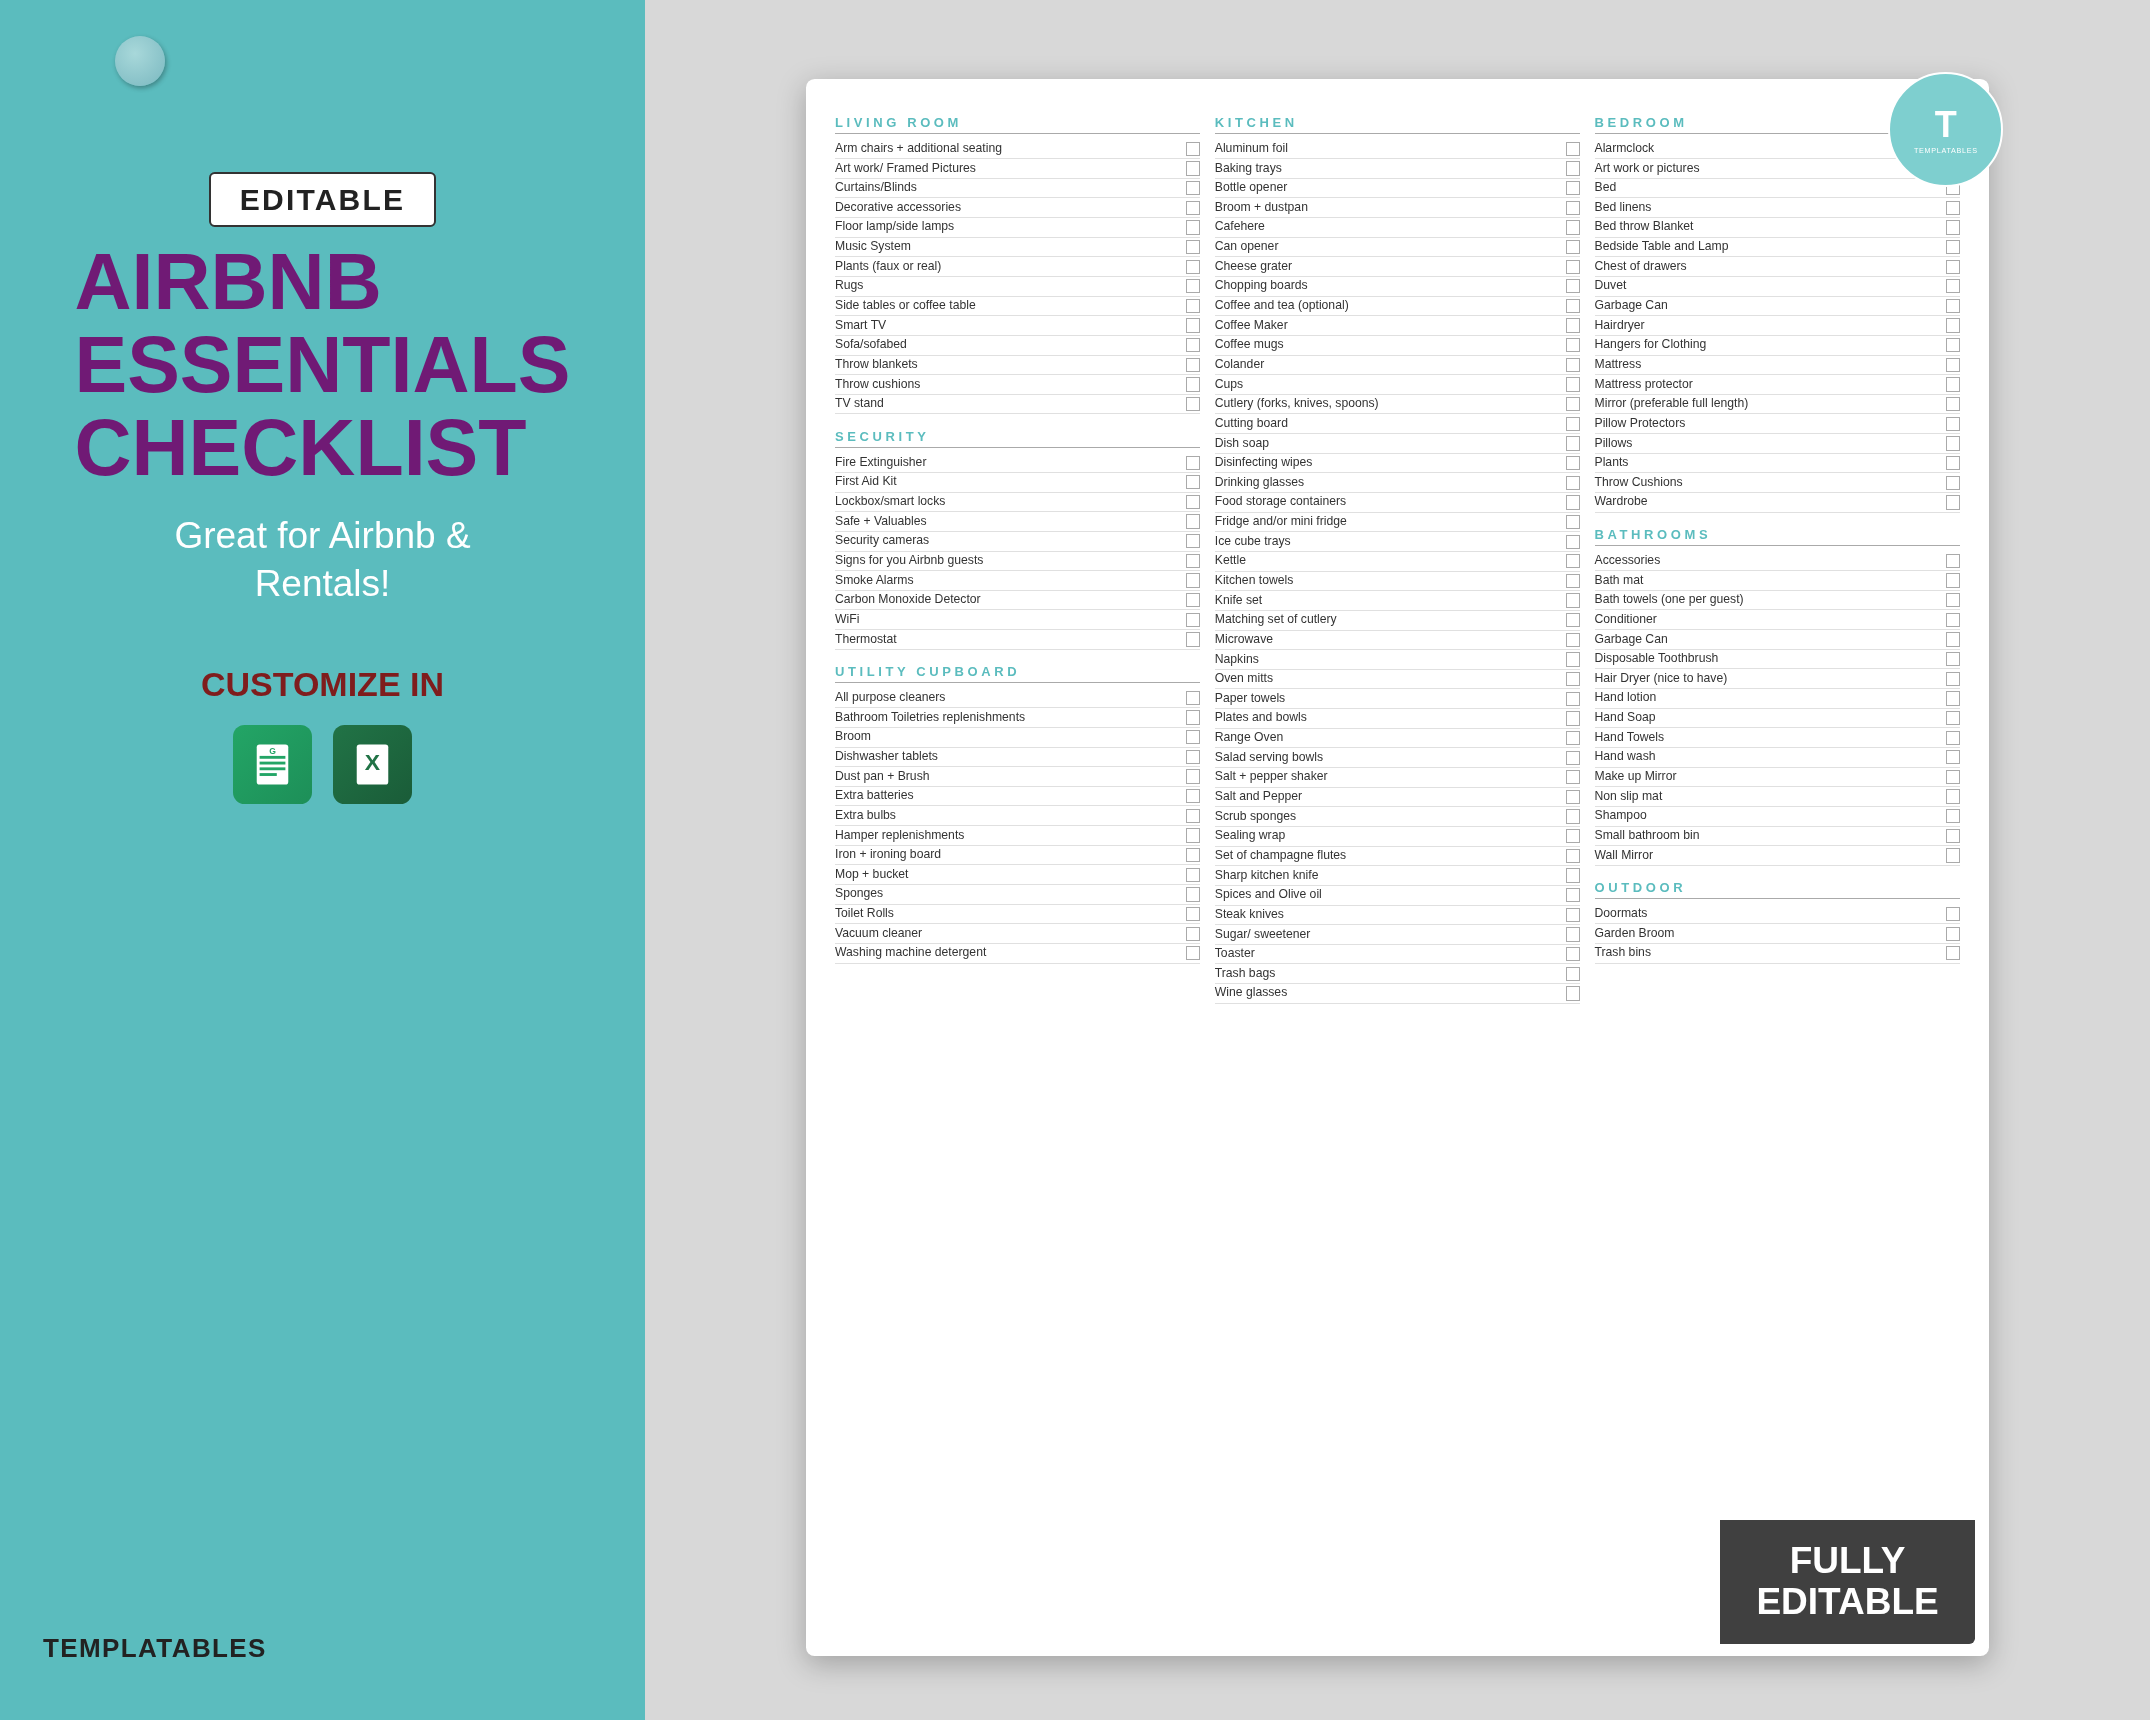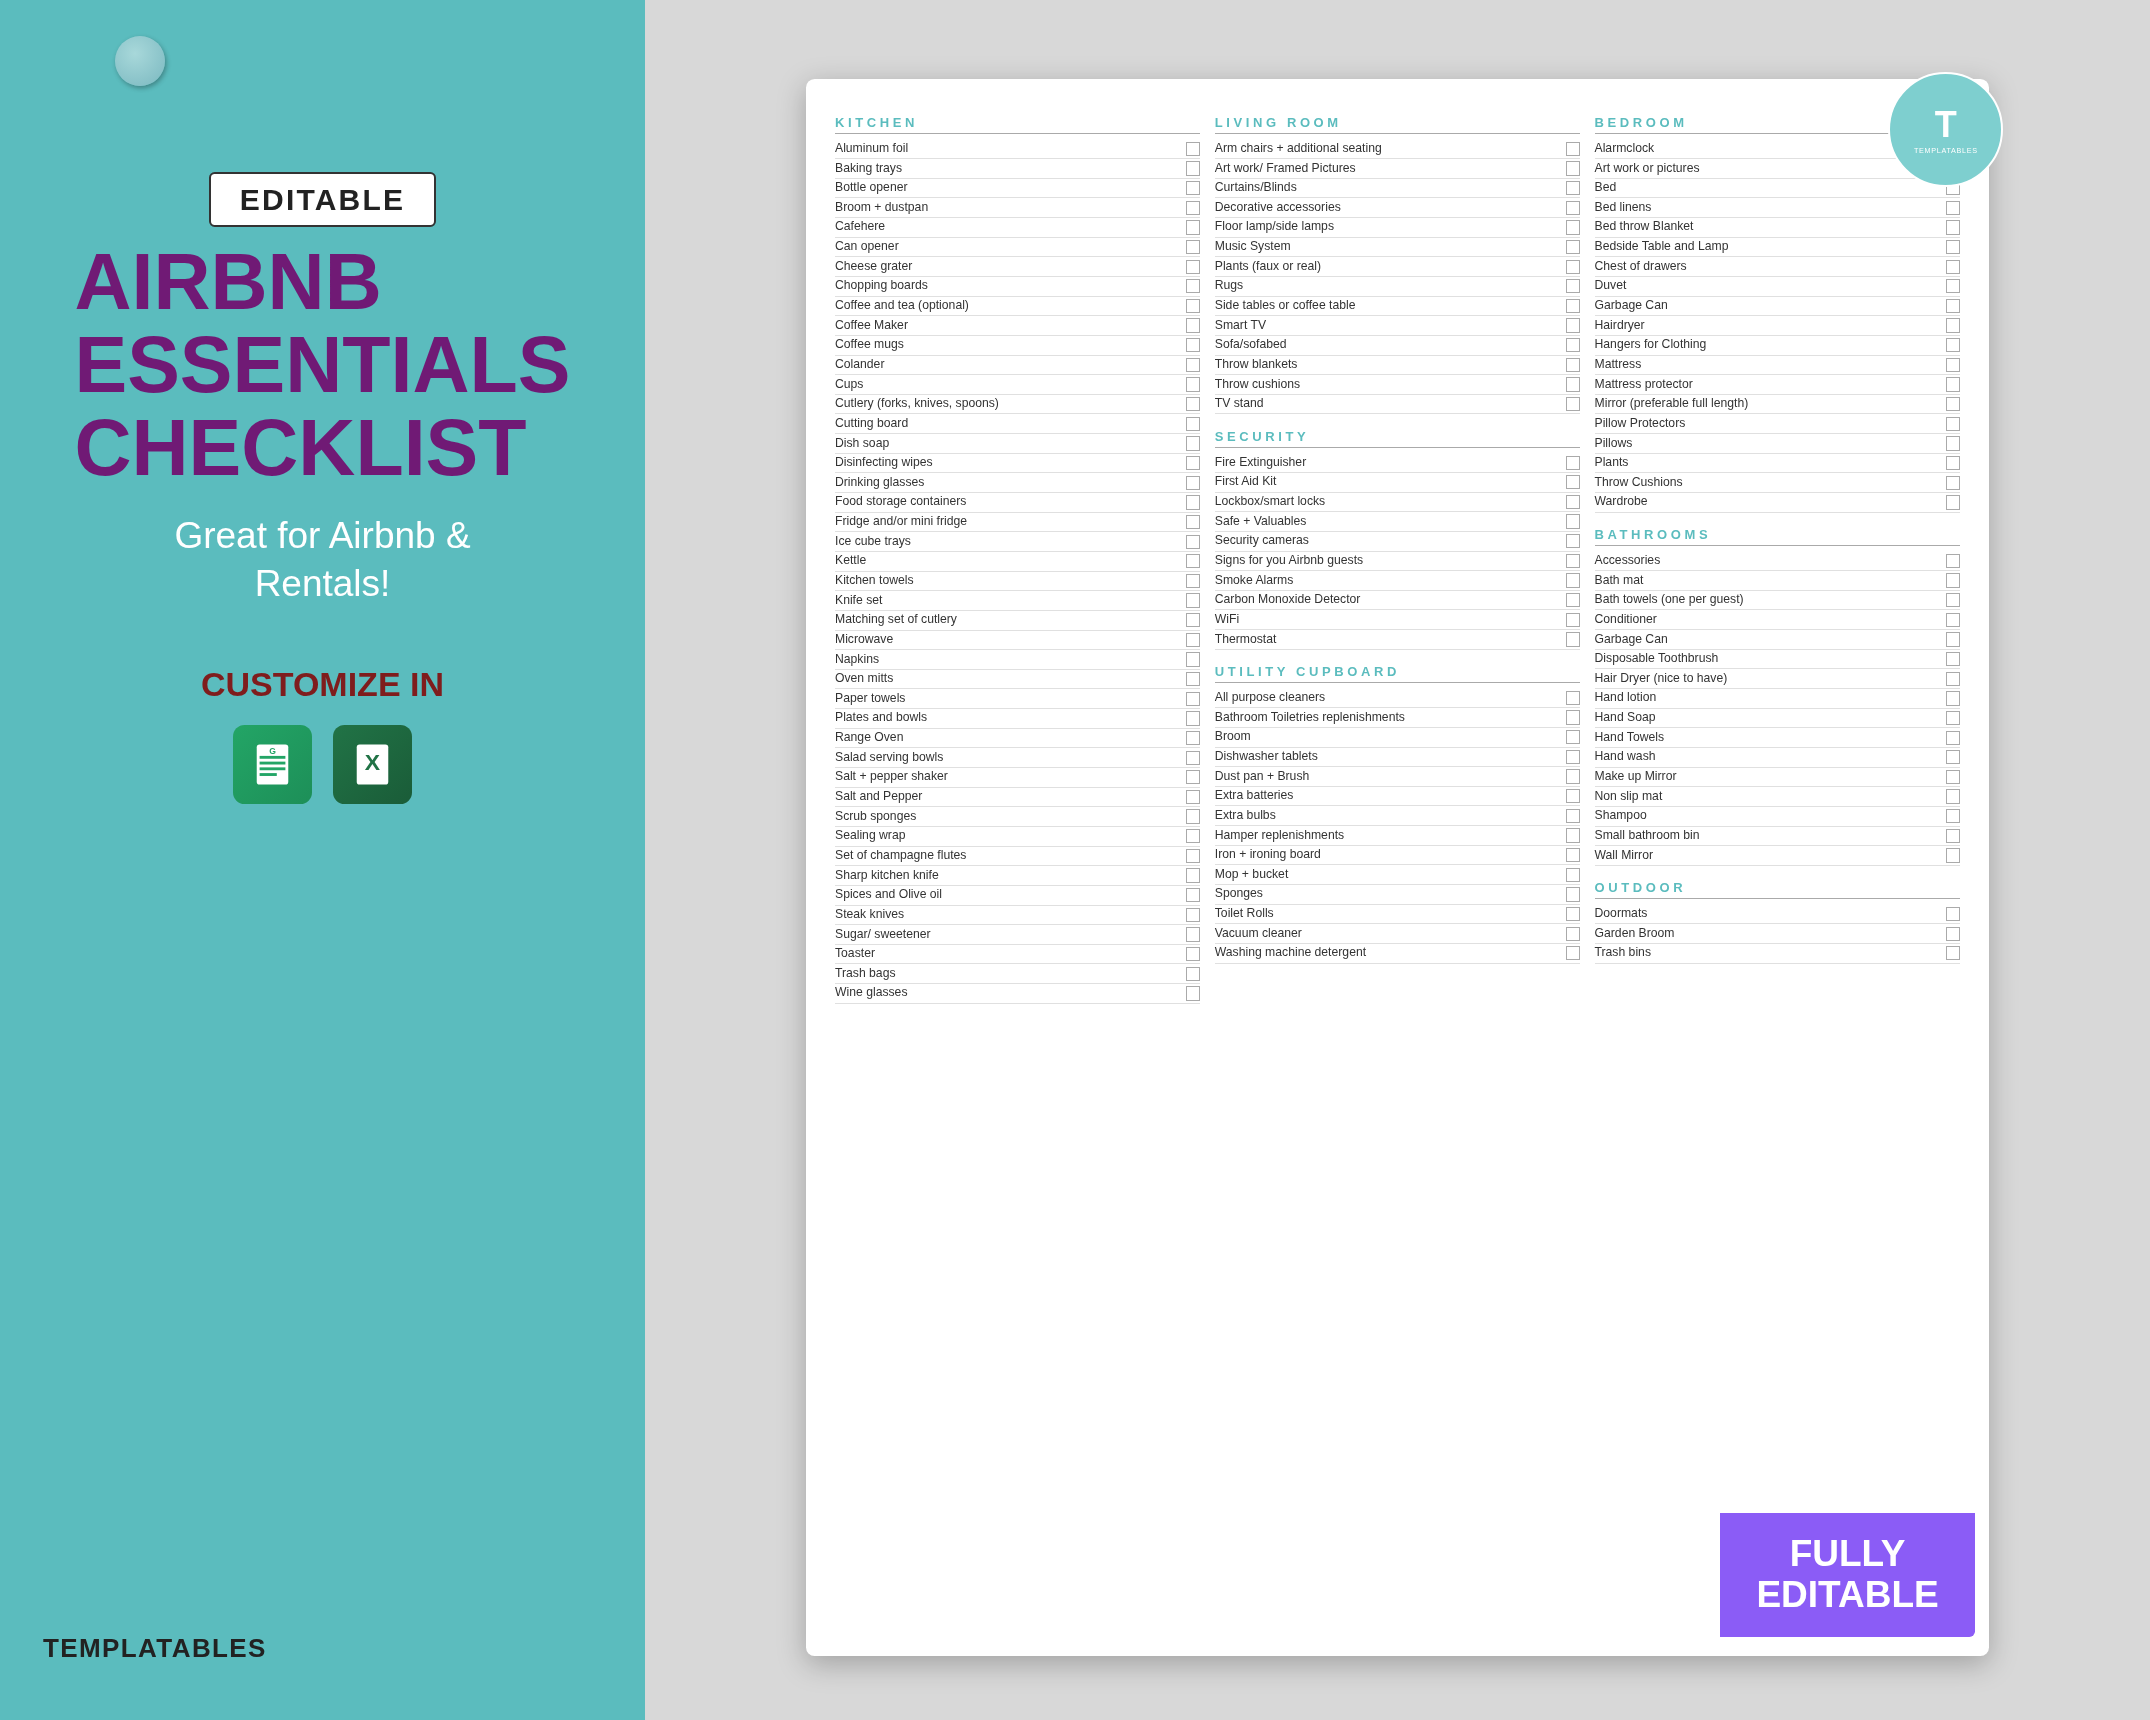--- a/index.html
+++ b/index.html
@@ -182,23 +182,23 @@
 
     .logo-circle .logo-brand {
       font-size: 7.2px;
       color: white;
       letter-spacing: 0.7px;
     }
 
     
     .fully-editable {
       position: absolute;
-      bottom: 19px;
+      bottom: 12px;
       right: 14.3px;
-      background: #8b5cf6;
+      background: #404040;
       padding: 21.5px 36px;
       border-radius: 0 0 5.7px 0;
     }
 
     .fully-editable-text {
       font-size: 37px;
       font-weight: 900;
       color: white;
       text-align: center;
       line-height: 1.1;
@@ -298,20 +298,186 @@
 
     <div class="logo-circle">
       <span class="logo-t">T</span>
       <span class="logo-brand">TEMPLATABLES</span>
     </div>
 
 
     <div class="doc-body">
 
       <div class="col">
+        <div class="section-title">LIVING ROOM</div>
+        <div id="living-list">
+            <div class="checklist-item">
+              <span>Arm chairs + additional seating</span>
+              <div class="checkbox"></div>
+            </div>
+            <div class="checklist-item">
+              <span>Art work/ Framed Pictures</span>
+              <div class="checkbox"></div>
+            </div>
+            <div class="checklist-item">
+              <span>Curtains/Blinds</span>
+              <div class="checkbox"></div>
+            </div>
+            <div class="checklist-item">
+              <span>Decorative accessories</span>
+              <div class="checkbox"></div>
+            </div>
+            <div class="checklist-item">
+              <span>Floor lamp/side lamps</span>
+              <div class="checkbox"></div>
+            </div>
+            <div class="checklist-item">
+              <span>Music System</span>
+              <div class="checkbox"></div>
+            </div>
+            <div class="checklist-item">
+              <span>Plants (faux or real)</span>
+              <div class="checkbox"></div>
+            </div>
+            <div class="checklist-item">
+              <span>Rugs</span>
+              <div class="checkbox"></div>
+            </div>
+            <div class="checklist-item">
+              <span>Side tables or coffee table</span>
+              <div class="checkbox"></div>
+            </div>
+            <div class="checklist-item">
+              <span>Smart TV</span>
+              <div class="checkbox"></div>
+            </div>
+            <div class="checklist-item">
+              <span>Sofa/sofabed</span>
+              <div class="checkbox"></div>
+            </div>
+            <div class="checklist-item">
+              <span>Throw blankets</span>
+              <div class="checkbox"></div>
+            </div>
+            <div class="checklist-item">
+              <span>Throw cushions</span>
+              <div class="checkbox"></div>
+            </div>
+            <div class="checklist-item">
+              <span>TV stand</span>
+              <div class="checkbox"></div>
+            </div>
+          </div>
+
+        <div class="section-title">SECURITY</div>
+        <div id="security-list">
+            <div class="checklist-item">
+              <span>Fire Extinguisher</span>
+              <div class="checkbox"></div>
+            </div>
+            <div class="checklist-item">
+              <span>First Aid Kit</span>
+              <div class="checkbox"></div>
+            </div>
+            <div class="checklist-item">
+              <span>Lockbox/smart locks</span>
+              <div class="checkbox"></div>
+            </div>
+            <div class="checklist-item">
+              <span>Safe + Valuables</span>
+              <div class="checkbox"></div>
+            </div>
+            <div class="checklist-item">
+              <span>Security cameras</span>
+              <div class="checkbox"></div>
+            </div>
+            <div class="checklist-item">
+              <span>Signs for you Airbnb guests</span>
+              <div class="checkbox"></div>
+            </div>
+            <div class="checklist-item">
+              <span>Smoke Alarms</span>
+              <div class="checkbox"></div>
+            </div>
+            <div class="checklist-item">
+              <span>Carbon Monoxide Detector</span>
+              <div class="checkbox"></div>
+            </div>
+            <div class="checklist-item">
+              <span>WiFi</span>
+              <div class="checkbox"></div>
+            </div>
+            <div class="checklist-item">
+              <span>Thermostat</span>
+              <div class="checkbox"></div>
+            </div>
+          </div>
+
+        <div class="section-title">UTILITY CUPBOARD</div>
+        <div id="utility-list">
+            <div class="checklist-item">
+              <span>All purpose cleaners</span>
+              <div class="checkbox"></div>
+            </div>
+            <div class="checklist-item">
+              <span>Bathroom Toiletries replenishments</span>
+              <div class="checkbox"></div>
+            </div>
+            <div class="checklist-item">
+              <span>Broom</span>
+              <div class="checkbox"></div>
+            </div>
+            <div class="checklist-item">
+              <span>Dishwasher tablets</span>
+              <div class="checkbox"></div>
+            </div>
+            <div class="checklist-item">
+              <span>Dust pan + Brush</span>
+              <div class="checkbox"></div>
+            </div>
+            <div class="checklist-item">
+              <span>Extra batteries</span>
+              <div class="checkbox"></div>
+            </div>
+            <div class="checklist-item">
+              <span>Extra bulbs</span>
+              <div class="checkbox"></div>
+            </div>
+            <div class="checklist-item">
+              <span>Hamper replenishments</span>
+              <div class="checkbox"></div>
+            </div>
+            <div class="checklist-item">
+              <span>Iron + ironing board</span>
+              <div class="checkbox"></div>
+            </div>
+            <div class="checklist-item">
+              <span>Mop + bucket</span>
+              <div class="checkbox"></div>
+            </div>
+            <div class="checklist-item">
+              <span>Sponges</span>
+              <div class="checkbox"></div>
+            </div>
+            <div class="checklist-item">
+              <span>Toilet Rolls</span>
+              <div class="checkbox"></div>
+            </div>
+            <div class="checklist-item">
+              <span>Vacuum cleaner</span>
+              <div class="checkbox"></div>
+            </div>
+            <div class="checklist-item">
+              <span>Washing machine detergent</span>
+              <div class="checkbox"></div>
+            </div>
+          </div>
+      </div>
+
+      <div class="col">
         <div class="section-title">KITCHEN</div>
         <div id="kitchen-list">
             <div class="checklist-item">
               <span>Aluminum foil</span>
               <div class="checkbox"></div>
             </div>
             <div class="checklist-item">
               <span>Baking trays</span>
               <div class="checkbox"></div>
             </div>
@@ -474,186 +640,20 @@
             <div class="checklist-item">
               <span>Toaster</span>
               <div class="checkbox"></div>
             </div>
             <div class="checklist-item">
               <span>Trash bags</span>
               <div class="checkbox"></div>
             </div>
             <div class="checklist-item">
               <span>Wine glasses</span>
-              <div class="checkbox"></div>
-            </div>
-          </div>
-      </div>
-
-      <div class="col">
-        <div class="section-title">LIVING ROOM</div>
-        <div id="living-list">
-            <div class="checklist-item">
-              <span>Arm chairs + additional seating</span>
-              <div class="checkbox"></div>
-            </div>
-            <div class="checklist-item">
-              <span>Art work/ Framed Pictures</span>
-              <div class="checkbox"></div>
-            </div>
-            <div class="checklist-item">
-              <span>Curtains/Blinds</span>
-              <div class="checkbox"></div>
-            </div>
-            <div class="checklist-item">
-              <span>Decorative accessories</span>
-              <div class="checkbox"></div>
-            </div>
-            <div class="checklist-item">
-              <span>Floor lamp/side lamps</span>
-              <div class="checkbox"></div>
-            </div>
-            <div class="checklist-item">
-              <span>Music System</span>
-              <div class="checkbox"></div>
-            </div>
-            <div class="checklist-item">
-              <span>Plants (faux or real)</span>
-              <div class="checkbox"></div>
-            </div>
-            <div class="checklist-item">
-              <span>Rugs</span>
-              <div class="checkbox"></div>
-            </div>
-            <div class="checklist-item">
-              <span>Side tables or coffee table</span>
-              <div class="checkbox"></div>
-            </div>
-            <div class="checklist-item">
-              <span>Smart TV</span>
-              <div class="checkbox"></div>
-            </div>
-            <div class="checklist-item">
-              <span>Sofa/sofabed</span>
-              <div class="checkbox"></div>
-            </div>
-            <div class="checklist-item">
-              <span>Throw blankets</span>
-              <div class="checkbox"></div>
-            </div>
-            <div class="checklist-item">
-              <span>Throw cushions</span>
-              <div class="checkbox"></div>
-            </div>
-            <div class="checklist-item">
-              <span>TV stand</span>
-              <div class="checkbox"></div>
-            </div>
-          </div>
-
-        <div class="section-title">SECURITY</div>
-        <div id="security-list">
-            <div class="checklist-item">
-              <span>Fire Extinguisher</span>
-              <div class="checkbox"></div>
-            </div>
-            <div class="checklist-item">
-              <span>First Aid Kit</span>
-              <div class="checkbox"></div>
-            </div>
-            <div class="checklist-item">
-              <span>Lockbox/smart locks</span>
-              <div class="checkbox"></div>
-            </div>
-            <div class="checklist-item">
-              <span>Safe + Valuables</span>
-              <div class="checkbox"></div>
-            </div>
-            <div class="checklist-item">
-              <span>Security cameras</span>
-              <div class="checkbox"></div>
-            </div>
-            <div class="checklist-item">
-              <span>Signs for you Airbnb guests</span>
-              <div class="checkbox"></div>
-            </div>
-            <div class="checklist-item">
-              <span>Smoke Alarms</span>
-              <div class="checkbox"></div>
-            </div>
-            <div class="checklist-item">
-              <span>Carbon Monoxide Detector</span>
-              <div class="checkbox"></div>
-            </div>
-            <div class="checklist-item">
-              <span>WiFi</span>
-              <div class="checkbox"></div>
-            </div>
-            <div class="checklist-item">
-              <span>Thermostat</span>
-              <div class="checkbox"></div>
-            </div>
-          </div>
-
-        <div class="section-title">UTILITY CUPBOARD</div>
-        <div id="utility-list">
-            <div class="checklist-item">
-              <span>All purpose cleaners</span>
-              <div class="checkbox"></div>
-            </div>
-            <div class="checklist-item">
-              <span>Bathroom Toiletries replenishments</span>
-              <div class="checkbox"></div>
-            </div>
-            <div class="checklist-item">
-              <span>Broom</span>
-              <div class="checkbox"></div>
-            </div>
-            <div class="checklist-item">
-              <span>Dishwasher tablets</span>
-              <div class="checkbox"></div>
-            </div>
-            <div class="checklist-item">
-              <span>Dust pan + Brush</span>
-              <div class="checkbox"></div>
-            </div>
-            <div class="checklist-item">
-              <span>Extra batteries</span>
-              <div class="checkbox"></div>
-            </div>
-            <div class="checklist-item">
-              <span>Extra bulbs</span>
-              <div class="checkbox"></div>
-            </div>
-            <div class="checklist-item">
-              <span>Hamper replenishments</span>
-              <div class="checkbox"></div>
-            </div>
-            <div class="checklist-item">
-              <span>Iron + ironing board</span>
-              <div class="checkbox"></div>
-            </div>
-            <div class="checklist-item">
-              <span>Mop + bucket</span>
-              <div class="checkbox"></div>
-            </div>
-            <div class="checklist-item">
-              <span>Sponges</span>
-              <div class="checkbox"></div>
-            </div>
-            <div class="checklist-item">
-              <span>Toilet Rolls</span>
-              <div class="checkbox"></div>
-            </div>
-            <div class="checklist-item">
-              <span>Vacuum cleaner</span>
-              <div class="checkbox"></div>
-            </div>
-            <div class="checklist-item">
-              <span>Washing machine detergent</span>
               <div class="checkbox"></div>
             </div>
           </div>
       </div>
 
       <div class="col">
         <div class="section-title">BEDROOM</div>
         <div id="bedroom-list">
             <div class="checklist-item">
               <span>Alarmclock</span>

